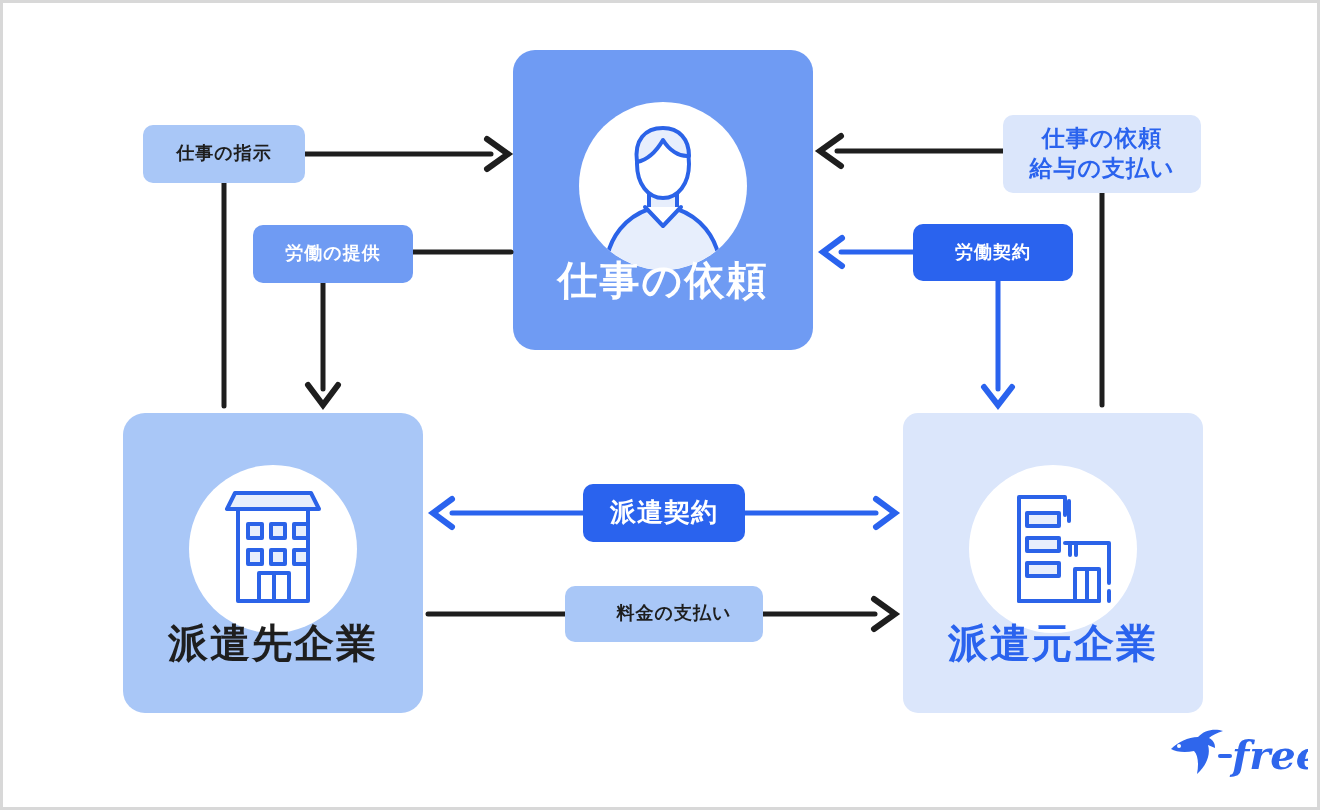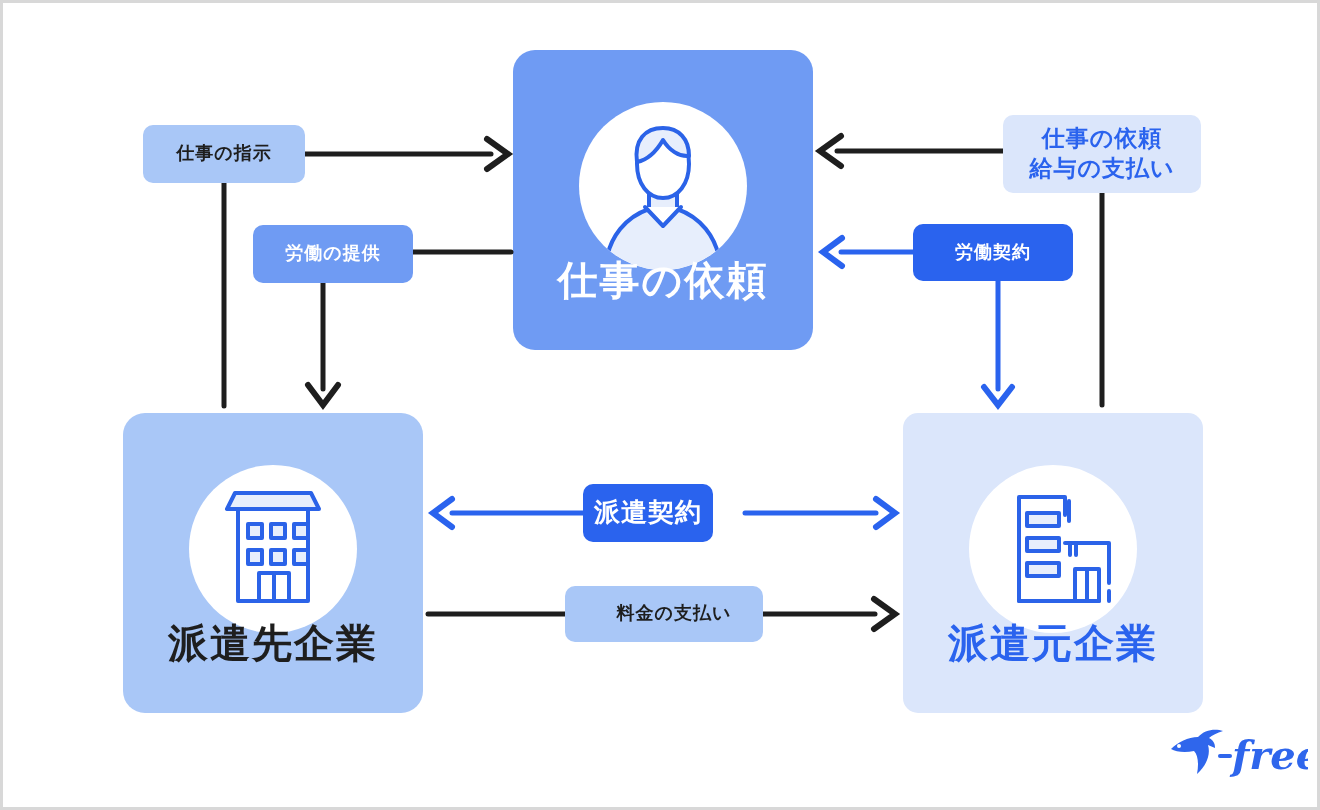--- a/index.html
+++ b/index.html
@@ -38,21 +38,21 @@
     z-index:3;line-height:1.3;
   }
   .lbl-light{background:var(--c-light);color:var(--c-ink);}
   .lbl-medium{background:var(--c-medium);color:#ffffff;}
   .lbl-pale{background:var(--c-pale);color:var(--c-strong);}
   .lbl-strong{background:var(--c-strong);color:#ffffff;}
   .lbl-work-instruction{left:140px;top:122px;width:162px;height:58px;}
   .lbl-labor-provision{left:250px;top:222px;width:160px;height:58px;}
   .lbl-job-request{left:1000px;top:112px;width:198px;height:78px;font-size:23px;}
   .lbl-labor-contract{left:910px;top:221px;width:160px;height:57px;}
-  .lbl-dispatch-contract{left:580px;top:481px;width:130px;height:58px;font-size:26px;}
+  .lbl-dispatch-contract{left:580px;top:481px;width:162px;height:58px;font-size:26px;}
   .lbl-fee-payment{left:562px;top:583px;width:198px;height:56px;padding-left:20px;}
   .arrows{position:absolute;left:0;top:0;z-index:2;}
   .arrows .k{stroke:var(--c-ink);fill:none;}
   .arrows .b{stroke:var(--c-strong);fill:none;}
   .arrows .ln{stroke-width:5;stroke-linecap:round;}
   .arrows .hd{stroke-width:6;stroke-linecap:round;stroke-linejoin:miter;}
   .logo{position:absolute;left:1165px;top:722px;width:140px;height:62px;z-index:3;}
   .logo text{
     font-family:"DejaVu Serif","Liberation Serif",serif;
     font-style:italic;font-weight:bold;font-size:40px;

